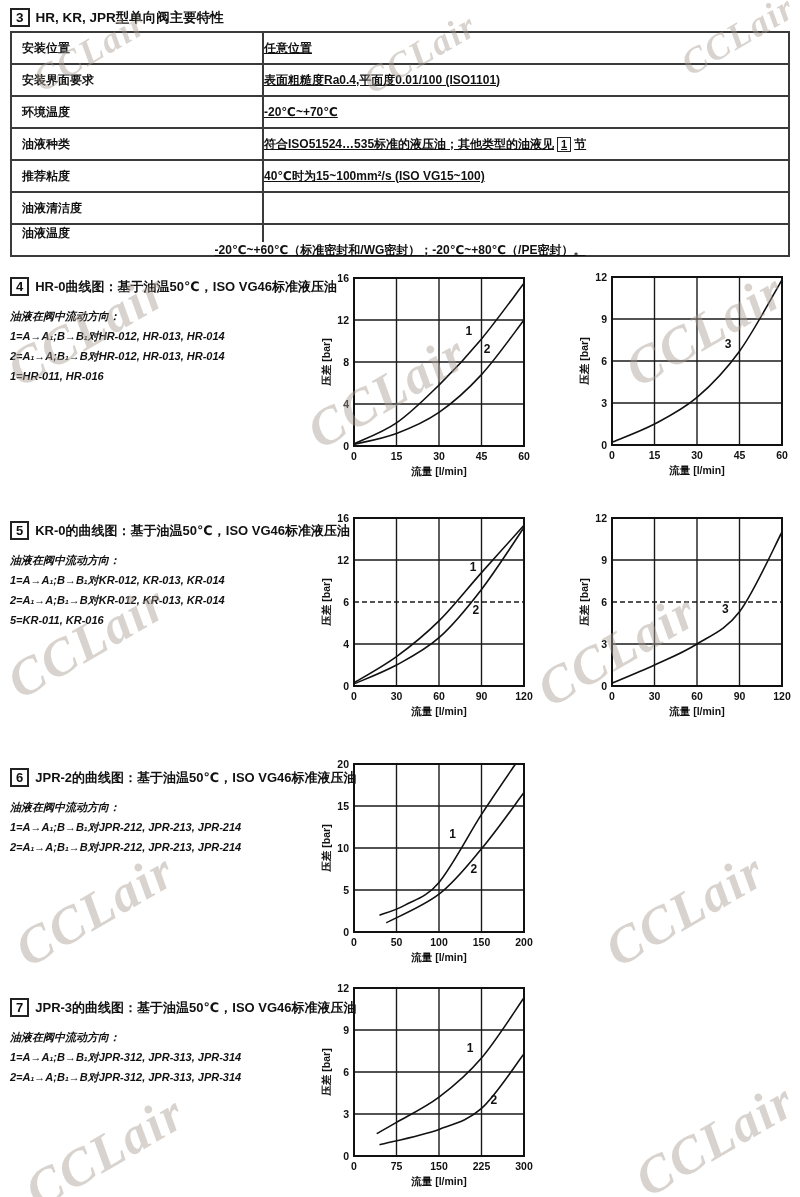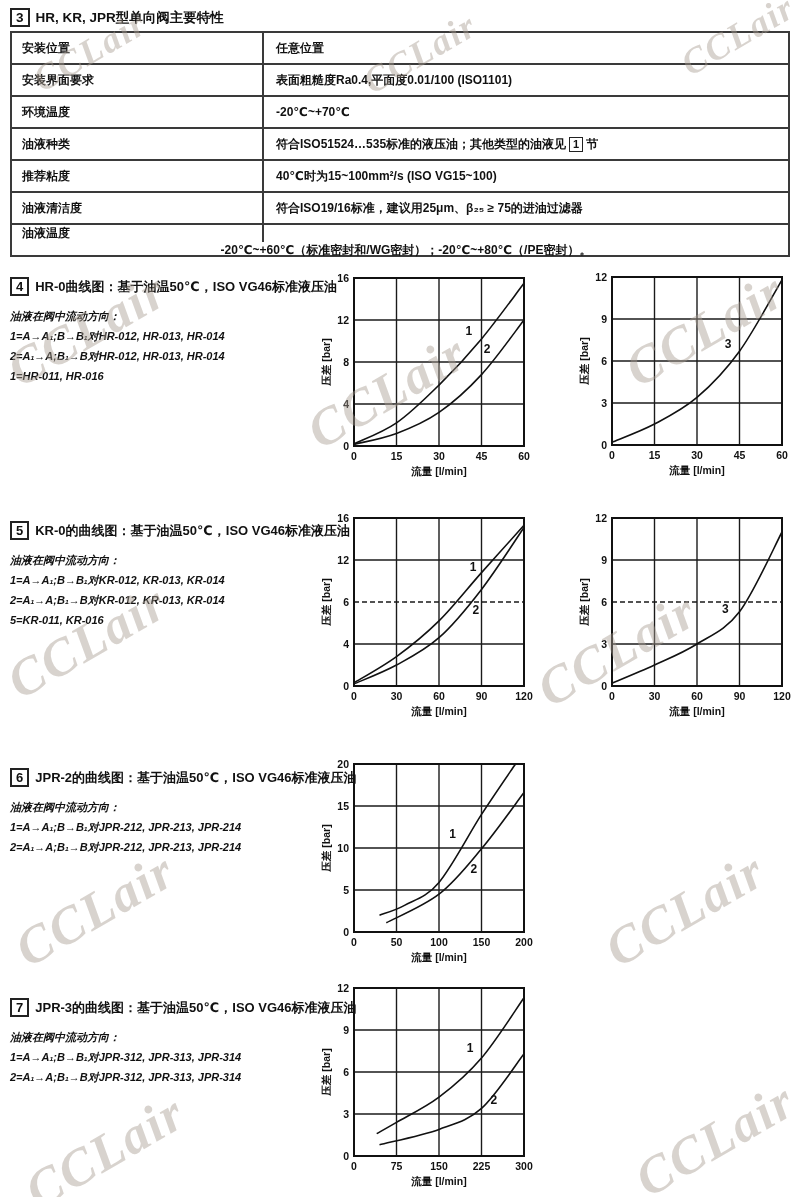--- a/index.html
+++ b/index.html
@@ -27,21 +27,21 @@
   }
   .spec-row{
     display:flex;border-bottom:2px solid #3a3a3a;height:30px;align-items:center;
     font-size:12px;font-weight:bold;
   }
   .spec-row:last-child{border-bottom:none;flex-direction:column;}
   .spec-label{
     width:252px;flex:none;border-right:2px solid #3a3a3a;align-self:stretch;
     display:flex;align-items:center;padding-left:10px;box-sizing:border-box;
   }
-  .spec-value{padding-left:12px;display:flex;align-items:center;}
+  .spec-value{display:flex;align-items:center;text-decoration:underline;}
   .inline-box{
     display:inline-block;border:1.5px solid #222;padding:0 3px;margin:0 3px;
     font-size:11px;line-height:13px;
   }
   .section{position:absolute;left:10px;z-index:2;width:335px;}
   .sec-head{
     font-size:13px;font-weight:bold;display:flex;align-items:center;gap:6px;
     margin-bottom:10px;white-space:nowrap;
   }
   .desc-line{font-size:11px;font-weight:bold;line-height:20px;white-space:nowrap;font-style:italic;}
@@ -84,23 +84,20 @@
       </div>
     </div>
     <div class="spec-row">
       <div class="spec-label">推荐粘度</div>
       <div class="spec-value">
         <span>40℃时为15~100mm²/s (ISO VG15~100)</span>
       </div>
     </div>
     <div class="spec-row">
       <div class="spec-label">油液清洁度</div>
-      <div class="spec-value">
-        <span>符合ISO19/16标准，建议用25μm、β₂₅ ≥ 75的进油过滤器</span>
-      </div>
     </div>
     <div class="spec-row">
       <div class="spec-label">油液温度</div>
       <div class="spec-value">
         <span>-20℃~+60℃（标准密封和/WG密封）；-20℃~+80℃（/PE密封）。</span>
       </div>
     </div>
   </div>
 
 <div class="section" style="top:277px;">

